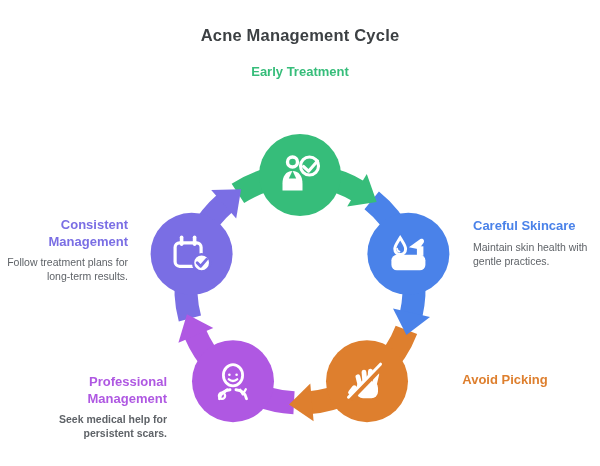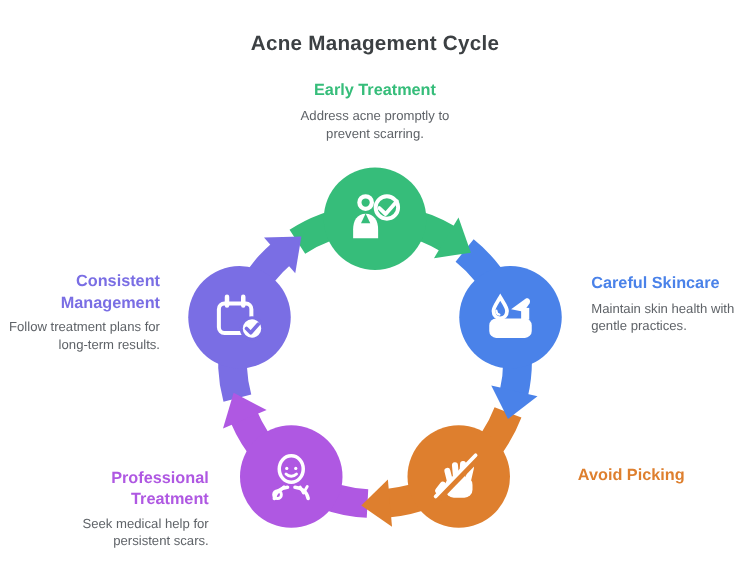--- a/index.html
+++ b/index.html
@@ -95,38 +95,36 @@
         <rect x="-16.5" y="-11" width="26" height="23.5" rx="4.5" fill="none" stroke="#fff" stroke-width="3.2"></rect>
         <line x1="-10" y1="-16.5" x2="-10" y2="-9.5" stroke="#fff" stroke-width="3.6" stroke-linecap="round"></line>
         <line x1="3" y1="-16.5" x2="3" y2="-9.5" stroke="#fff" stroke-width="3.6" stroke-linecap="round"></line>
         <circle cx="10" cy="9" r="8.6" fill="#fff" stroke="#7a6ee4" stroke-width="2.4"></circle>
         <path d="M 5.6 9 L 9 12.4 L 15 5.6" fill="none" stroke="#7a6ee4" stroke-width="2.9" stroke-linecap="round" stroke-linejoin="round"></path>
       </g>
     </svg>
 
   <div class="tb tb-0">
     <div class="node-label" style="color: rgb(54, 189, 122);">Early Treatment</div>
-    <div class="node-desc" style="color: rgb(95, 99, 104);">Address acne promptly to
-prevent scarring.</div>
   </div>
 
   <div class="tb tb-1">
     <div class="node-label" style="color: rgb(74, 130, 233);">Careful Skincare</div>
     <div class="node-desc" style="color: rgb(95, 99, 104);">Maintain skin health with
 gentle practices.</div>
   </div>
 
   <div class="tb tb-2">
     <div class="node-label" style="color: rgb(222, 127, 46);">Avoid Picking</div>
   </div>
 
   <div class="tb tb-3">
     <div class="node-label" style="color: rgb(175, 88, 226);">Professional
-Treatment</div>
-    <div class="node-desc" style="color: rgb(95, 99, 104);">Seek medical help for
+Management</div>
+    <div class="node-desc" style="color: rgb(95, 99, 104); font-weight: bold;">Seek medical help for
 persistent scars.</div>
   </div>
 
   <div class="tb tb-4">
     <div class="node-label" style="color: rgb(122, 110, 228);">Consistent
 Management</div>
     <div class="node-desc" style="color: rgb(95, 99, 104);">Follow treatment plans for
 long-term results.</div>
   </div>
 </div>

